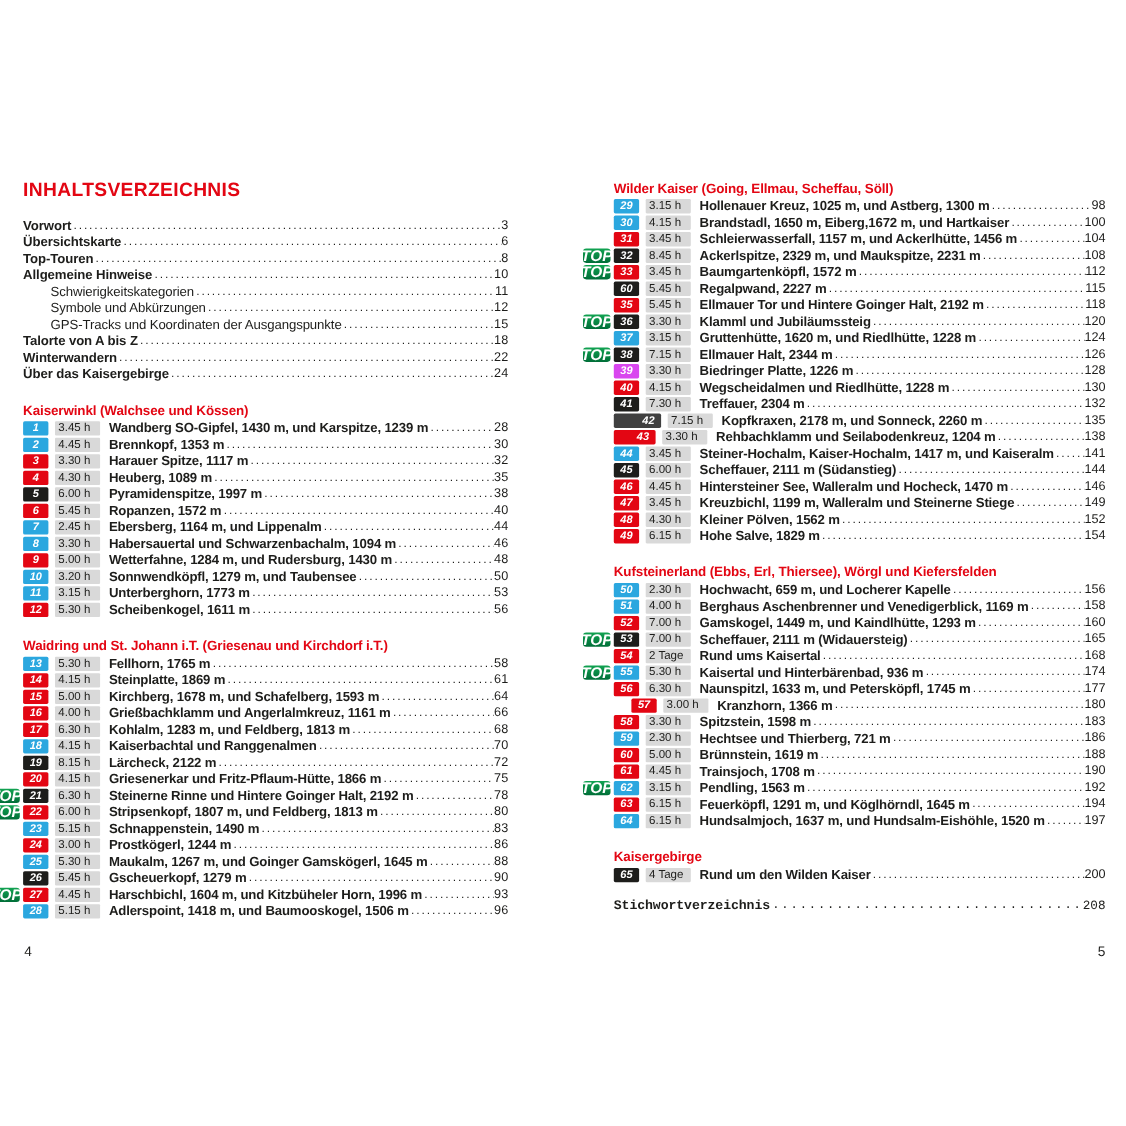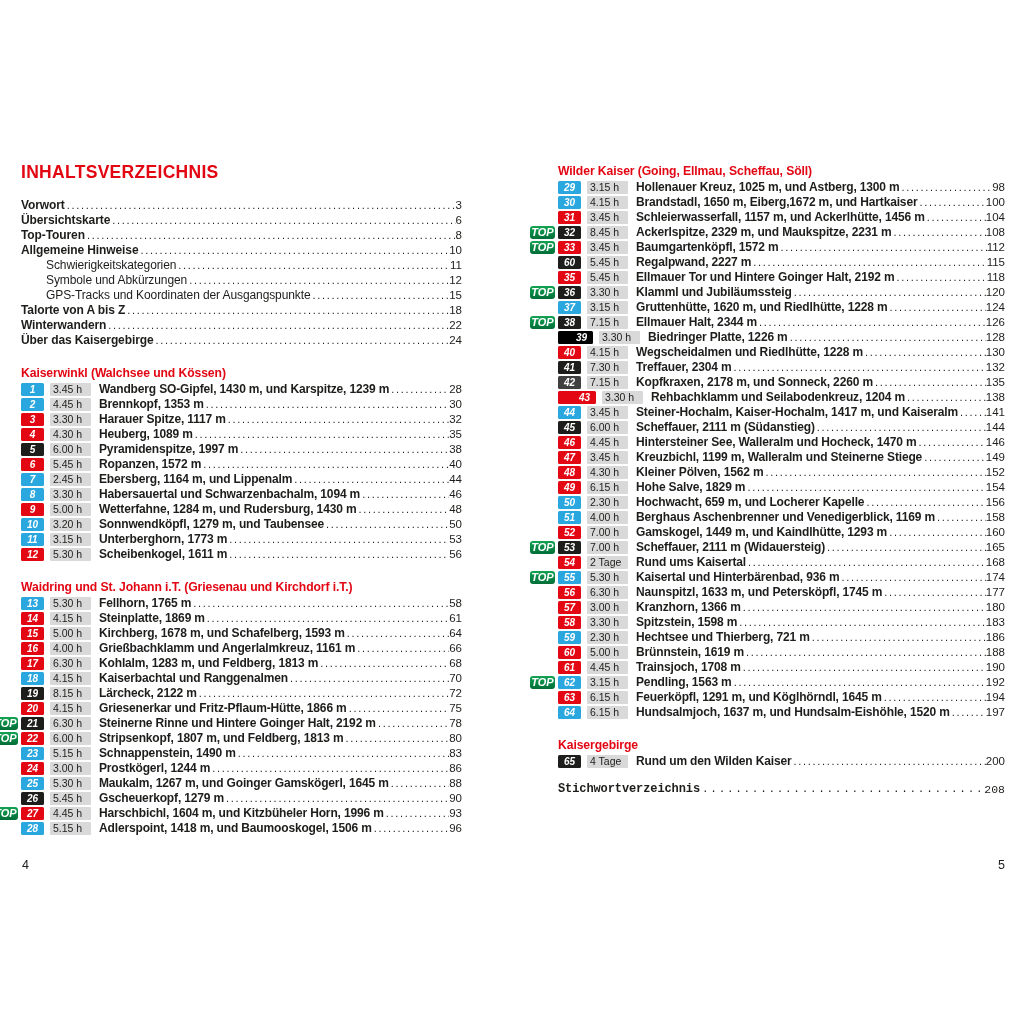--- a/index.html
+++ b/index.html
@@ -37,21 +37,21 @@
   }
   #sections-right .sec-heading:first-child{margin-top:0;}
   .tour-row{position:relative;}
   .badge{
     flex:none;width:23px;height:12.5px;border-radius:1.5px;background:var(--red);
     color:#fff;font-size:10px;font-weight:bold;font-style:italic;
     display:flex;align-items:center;justify-content:center;margin-right:6px;
   }
   .top-badge{
     position:absolute;left:-28px;top:1px;width:25px;height:12.5px;border-radius:3px;
-    background:linear-gradient(#12a352,#006e38);color:#fff;font-size:11px;
+    background:linear-gradient(#12a352,#006e38);color:#fff;font-size:14px;
     font-weight:bold;font-style:italic;display:flex;align-items:center;justify-content:center;
   }
   .time{
     flex:none;width:41px;height:12.5px;background:var(--timebg);border-radius:1px;
     font-size:10.5px;display:flex;align-items:center;padding:0 3px;
     margin-right:8px;box-sizing:border-box;
   }
   .tour-name{font-weight:bold;letter-spacing:-0.15px;flex:none;}
   .index-row{margin-top:13px;font-family:Liberation Mono, monospace;}
   .index-label{font-weight:bold;}
@@ -392,42 +392,42 @@
       </div>
       <div class="tour-row">
         <span class="top-badge">TOP</span>
         <span class="badge" style="background: rgb(29, 29, 27);">38</span>
         <span class="time">7.15 h</span>
         <span class="tour-name">Ellmauer Halt, 2344 m</span>
         <span class="dots"></span>
         <span class="pageref">126</span>
       </div>
       <div class="tour-row">
-        <span class="badge" style="background: #000000; padding-left: 12px;">39</span>
+        <span class="badge" style="background: #d946ef;">39</span>
         <span class="time">3.30 h</span>
         <span class="tour-name">Biedringer Platte, 1226 m</span>
         <span class="dots"></span>
         <span class="pageref">128</span>
       </div>
       <div class="tour-row">
         <span class="badge" style="background: rgb(227, 6, 19);">40</span>
         <span class="time">4.15 h</span>
         <span class="tour-name">Wegscheidalmen und Riedlhütte, 1228 m</span>
         <span class="dots"></span>
         <span class="pageref">130</span>
       </div>
       <div class="tour-row">
         <span class="badge" style="background: rgb(29, 29, 27);">41</span>
         <span class="time">7.30 h</span>
         <span class="tour-name">Treffauer, 2304 m</span>
         <span class="dots"></span>
         <span class="pageref">132</span>
       </div>
       <div class="tour-row">
-        <span class="badge" style="background: #404040;">42</span>
+        <span class="badge" style="background: #404040; padding-left: 20px;">42</span>
         <span class="time">7.15 h</span>
         <span class="tour-name">Kopfkraxen, 2178 m, und Sonneck, 2260 m</span>
         <span class="dots"></span>
         <span class="pageref">135</span>
       </div>
       <div class="tour-row">
         <span class="badge" style="background: rgb(227, 6, 19); padding-left: 15px;">43</span>
         <span class="time">3.30 h</span>
         <span class="tour-name">Rehbachklamm und Seilabodenkreuz, 1204 m</span>
         <span class="dots"></span>
@@ -468,20 +468,21 @@
         <span class="dots"></span>
         <span class="pageref">152</span>
       </div>
       <div class="tour-row">
         <span class="badge" style="background: rgb(227, 6, 19);">49</span>
         <span class="time">6.15 h</span>
         <span class="tour-name">Hohe Salve, 1829 m</span>
         <span class="dots"></span>
         <span class="pageref">154</span>
       </div>
+      <div class="sec-heading">Kufsteinerland (Ebbs, Erl, Thiersee), Wörgl und Kiefersfelden</div>
       <div class="tour-row">
         <span class="badge" style="background: rgb(43, 167, 223);">50</span>
         <span class="time">2.30 h</span>
         <span class="tour-name">Hochwacht, 659 m, und Locherer Kapelle</span>
         <span class="dots"></span>
         <span class="pageref">156</span>
       </div>
       <div class="tour-row">
         <span class="badge" style="background: rgb(43, 167, 223);">51</span>
         <span class="time">4.00 h</span>
@@ -520,21 +521,21 @@
         <span class="pageref">174</span>
       </div>
       <div class="tour-row">
         <span class="badge" style="background: rgb(227, 6, 19);">56</span>
         <span class="time">6.30 h</span>
         <span class="tour-name">Naunspitzl, 1633 m, und Petersköpfl, 1745 m</span>
         <span class="dots"></span>
         <span class="pageref">177</span>
       </div>
       <div class="tour-row">
-        <span class="badge" style="background: rgb(227, 6, 19);">57</span>
+        <span class="badge" style="background: rgb(227, 6, 19); margin-left: 16px;">57</span>
         <span class="time">3.00 h</span>
         <span class="tour-name">Kranzhorn, 1366 m</span>
         <span class="dots"></span>
         <span class="pageref">180</span>
       </div>
       <div class="tour-row">
         <span class="badge" style="background: rgb(227, 6, 19);">58</span>
         <span class="time">3.30 h</span>
         <span class="tour-name">Spitzstein, 1598 m</span>
         <span class="dots"></span>

